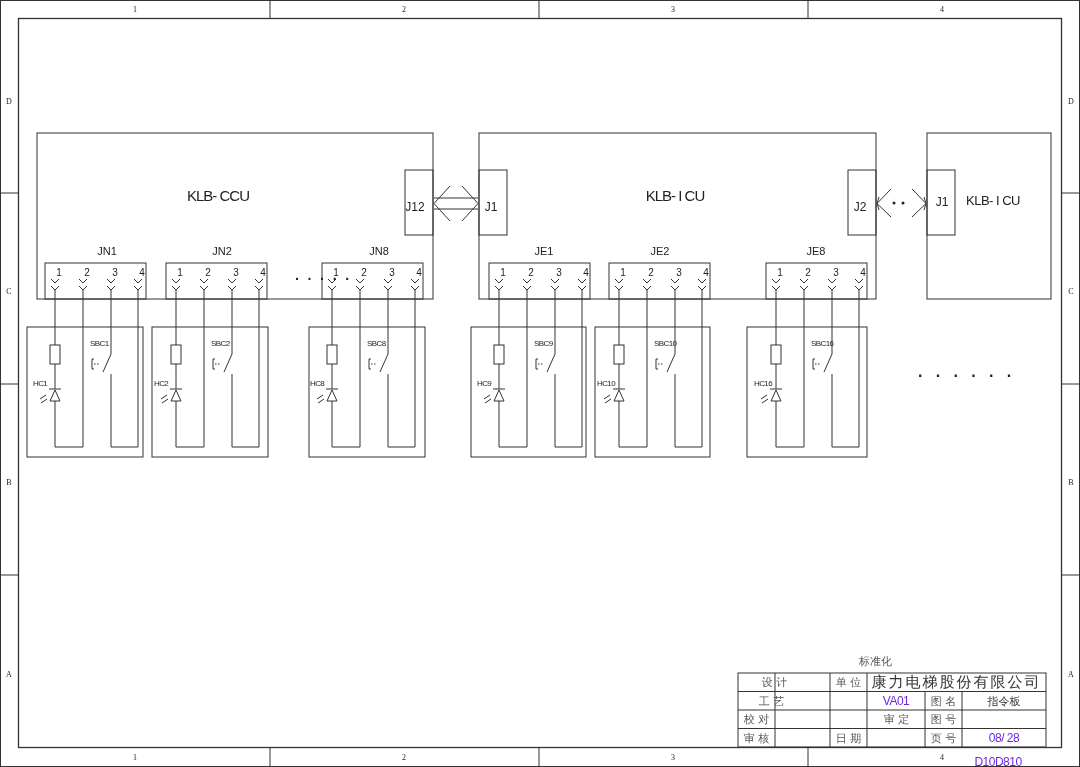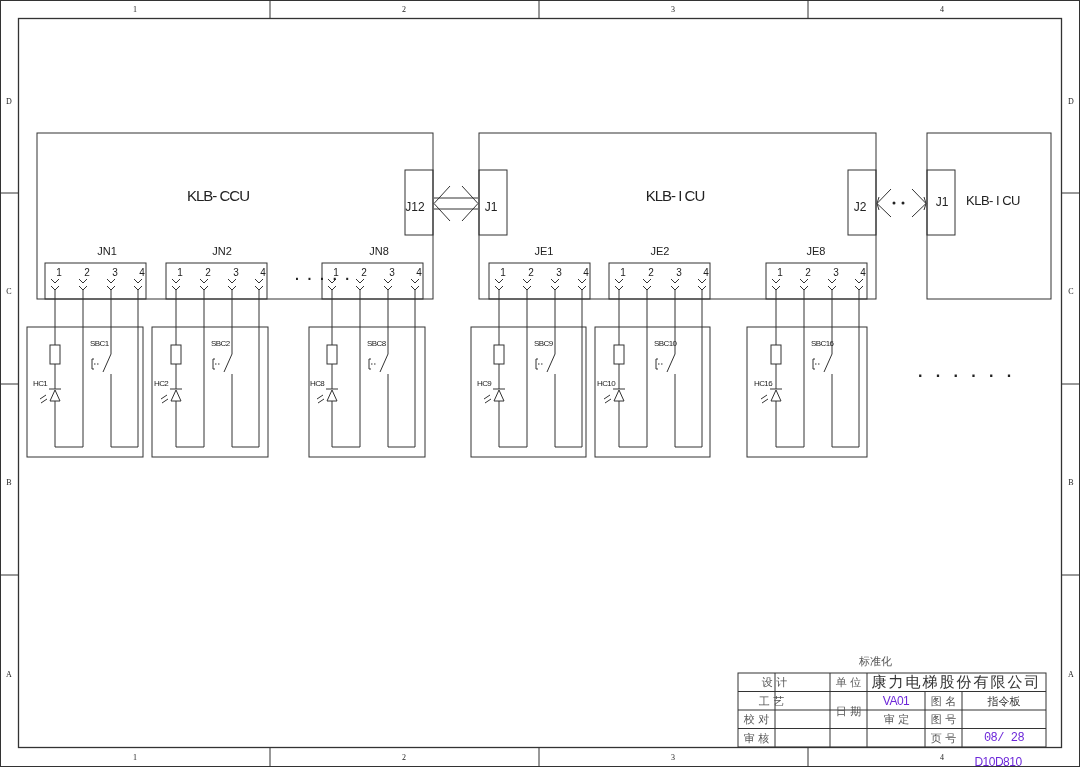--- a/index.html
+++ b/index.html
@@ -399,23 +399,23 @@
 </svg>
 
 
 <div class="tb-cell" style="left:756px;top:673px;width:37px;height:18px;">设 计</div>
 <div class="tb-cell" style="left:753px;top:692px;width:37px;height:18px;">工 艺</div>
 <div class="tb-cell" style="left:738px;top:710px;width:37px;height:18px;">校 对</div>
 <div class="tb-cell" style="left:738px;top:729px;width:37px;height:18px;">审 核</div>
 <div class="tb-cell" style="left:830px;top:673px;width:37px;height:18px;">单 位</div>
 <div class="tb-cell" style="left:830px;top:652px;width:37px;height:18px;padding-left:27px;">标准化</div>
 <div class="tb-cell" style="left:830px;top:710px;width:37px;height:18px;padding-left:48px;">审 定</div>
-<div class="tb-cell" style="left:830px;top:702px;width:37px;height:18px;">日 期</div>
+<div class="tb-cell" style="left:830px;top:729px;width:37px;height:18px;">日 期</div>
 <div class="tb-cell tb-company" style="left:867px;top:673px;width:179px;height:18px;">康力电梯股份有限公司</div>
 <div class="tb-cell tb-val" style="left:867px;top:692px;width:58px;height:18px;">VA01</div>
 <div class="tb-cell" style="left:925px;top:692px;width:37px;height:18px;">图 名</div>
 <div class="tb-cell" style="left:925px;top:710px;width:37px;height:18px;">图 号</div>
 <div class="tb-cell" style="left:925px;top:729px;width:37px;height:18px;">页 号</div>
 <div class="tb-cell" style="left:962px;top:692px;width:84px;height:18px;color:#333;">指令板</div>
 <div class="tb-cell tb-val" style="left:962px;top:710px;width:72px;height:18px;margin-top:43px;">D10D810</div>
-<div class="tb-cell tb-val" style="left:962px;top:729px;width:84px;height:18px;font-family:Liberation Mono, monospace;">08/ 28</div>
+<div class="tb-cell tb-val" style="left:962px;top:729px;width:84px;height:18px;">08/ 28</div>
 
 </div>
 
 </body></html>

